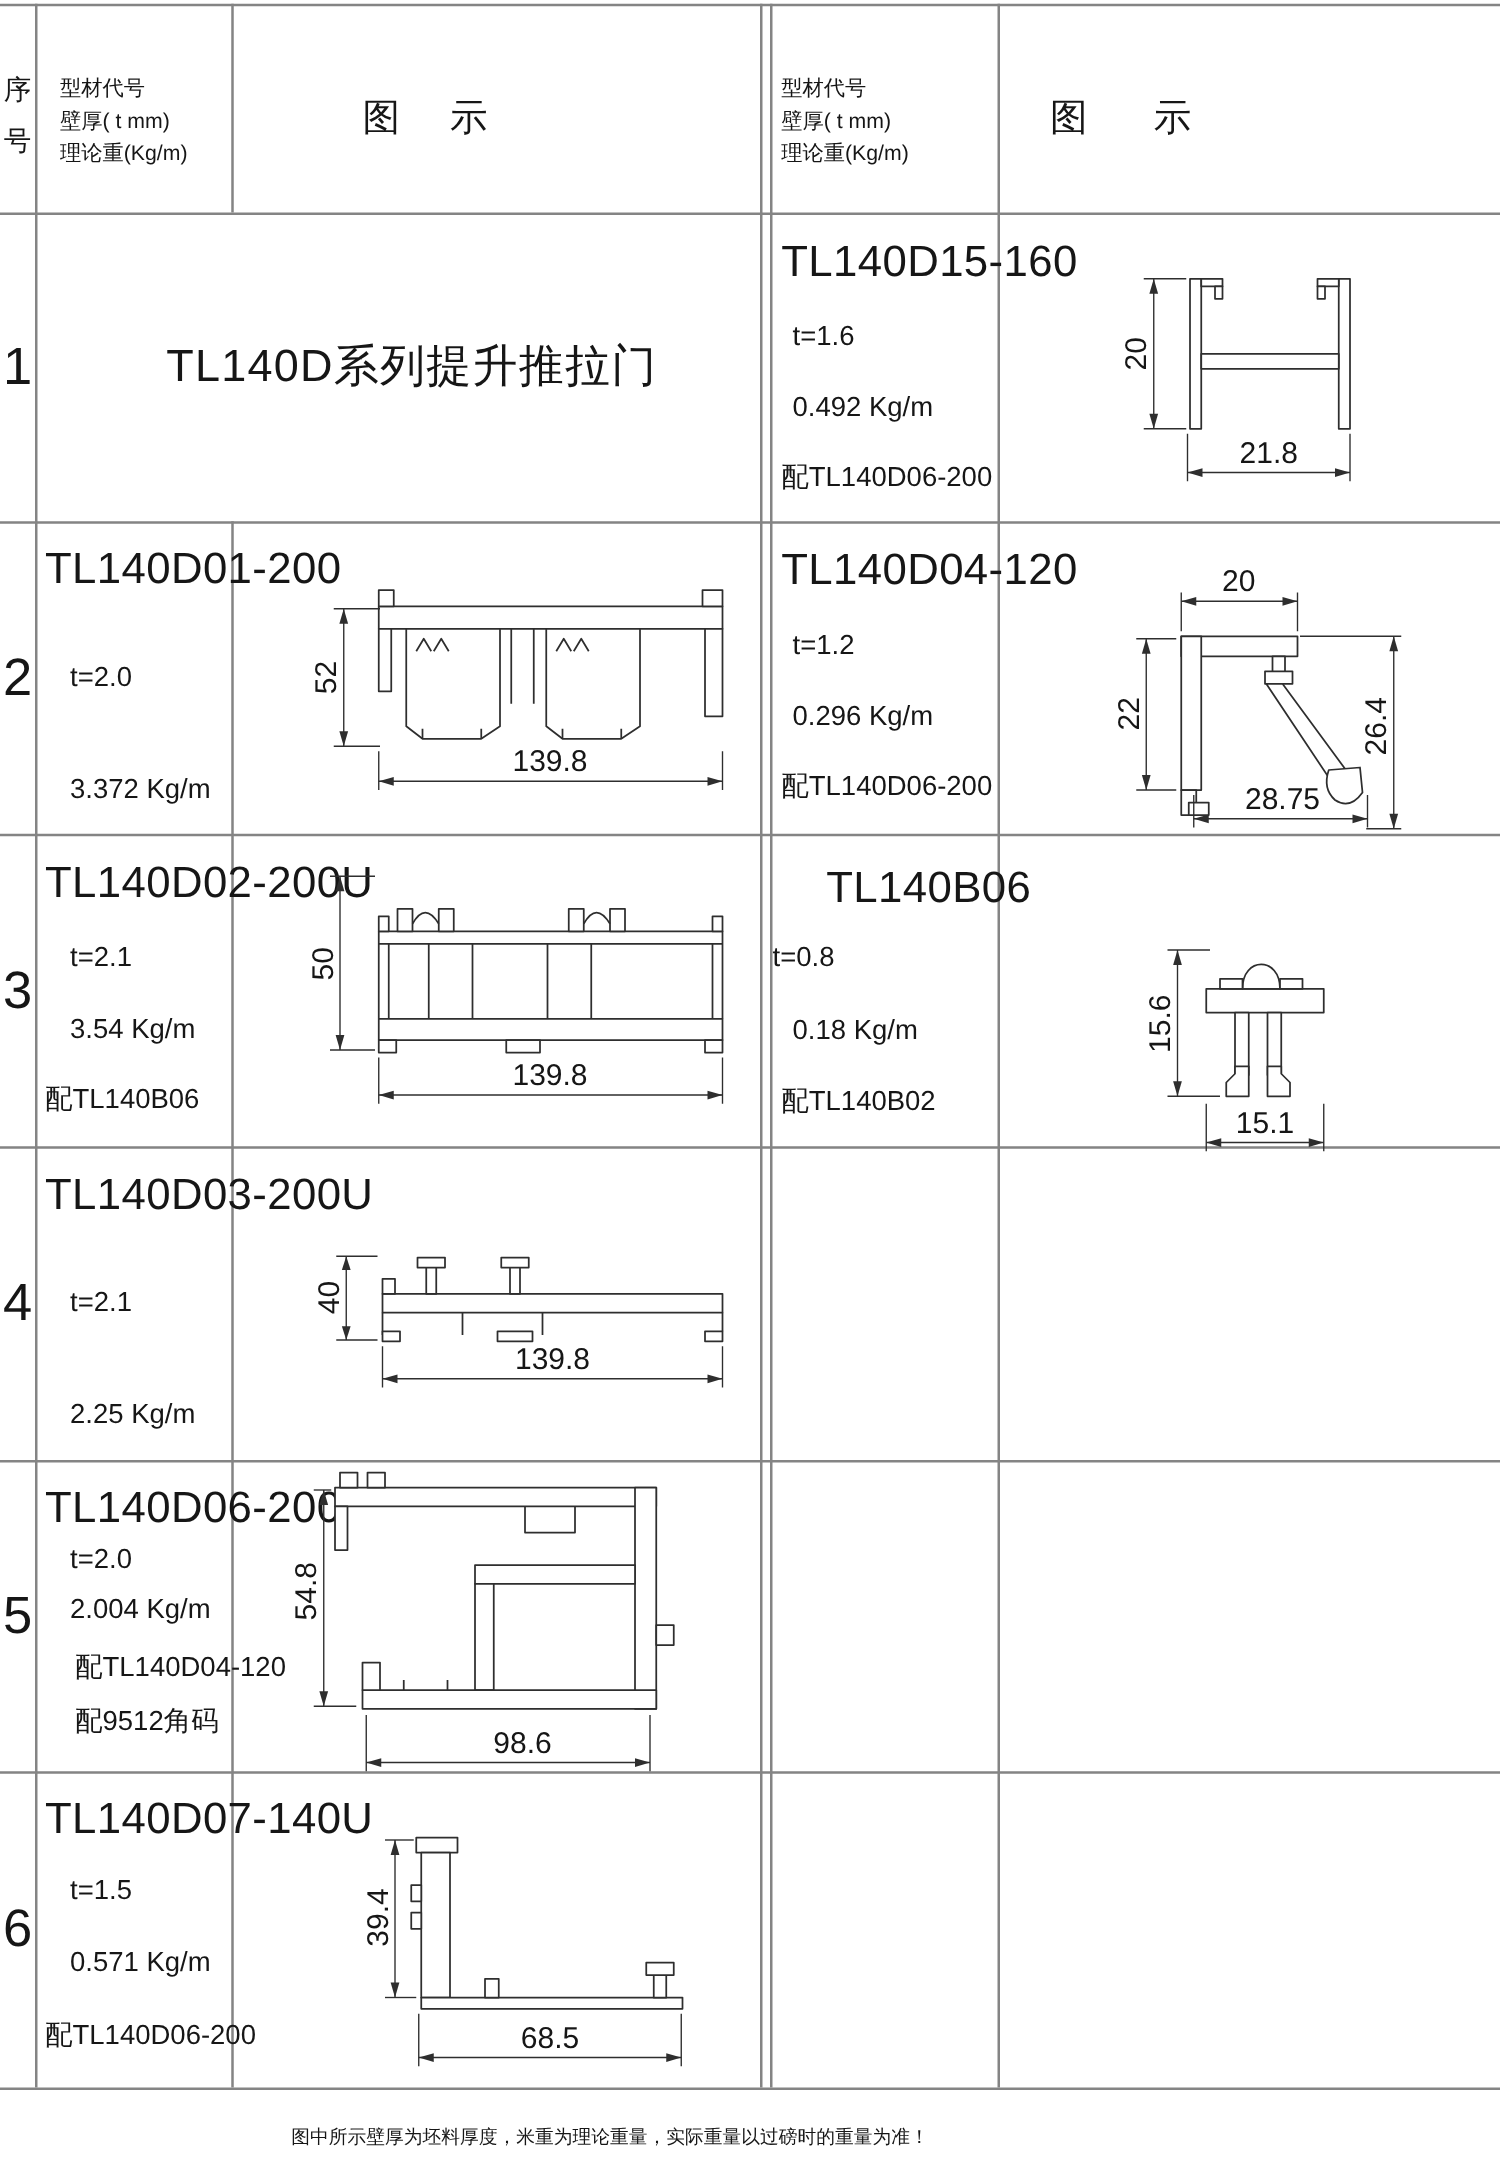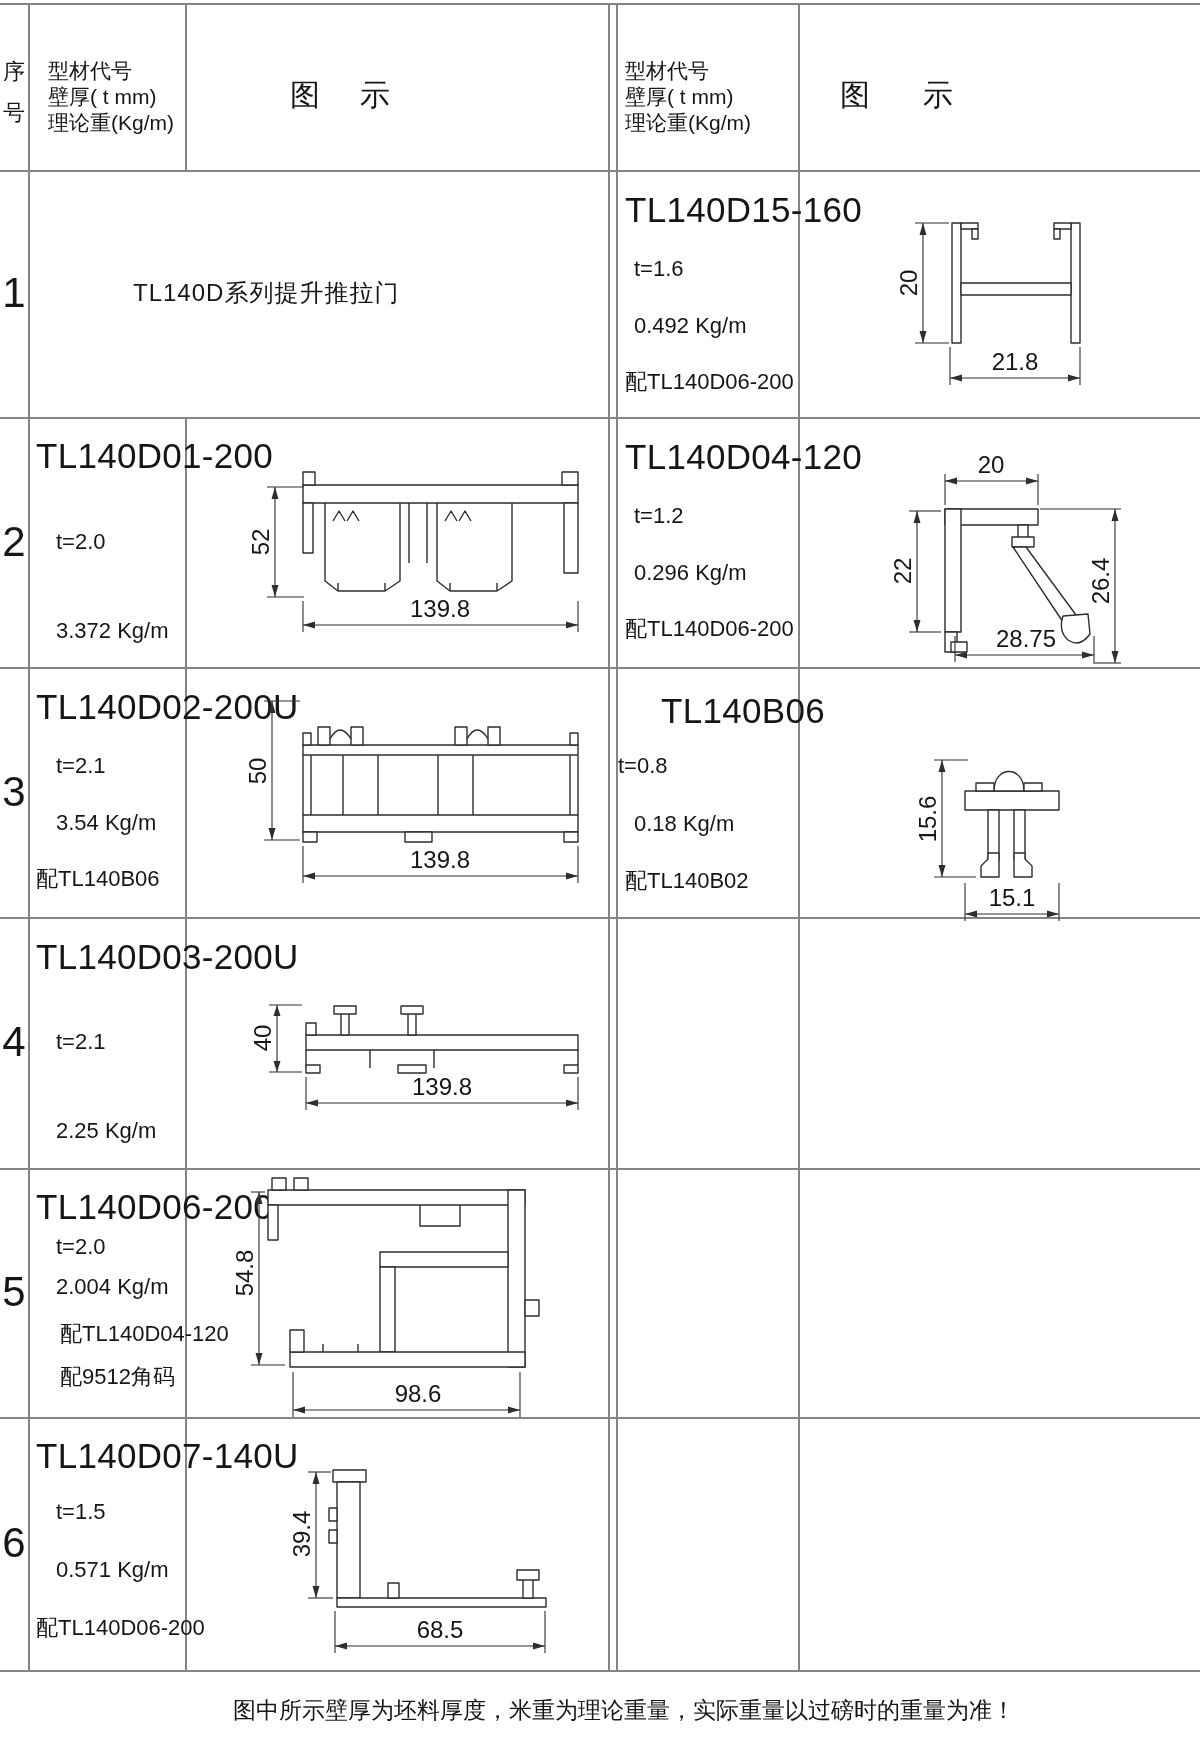--- a/index.html
+++ b/index.html
@@ -4,24 +4,24 @@
 <style>
   html,body{margin:0;padding:0;background:#ffffff;}
   .canvas{position:relative;width:1200px;height:1740px;background:#ffffff;
           font-family:"Liberation Sans",sans-serif;color:#161616;overflow:hidden;}
   .hl{position:absolute;left:0;width:1200px;height:2px;background:#848484;}
   .vl{position:absolute;width:2px;background:#848484;}
   .txt{position:absolute;white-space:nowrap;transform:translateY(-50%);line-height:1;}
   .code{font-size:35px;letter-spacing:.3px;}
   .spec{font-size:22px;}
   .serial{left:0;width:28px;text-align:center;font-size:42px;}
-  .hdrblock{position:absolute;font-size:21px;line-height:26px;white-space:nowrap;}
+  .hdrblock{position:absolute;font-size:17px;line-height:26px;white-space:nowrap;}
   .big{font-size:30px;}
-  .title{font-size:24px;letter-spacing:1px;}
-  .foot{font-size:23px;}
+  .title{font-size:36px;letter-spacing:1px;}
+  .foot{font-size:15px;}
   svg{position:absolute;overflow:visible;}
   .pf{fill:#ffffff;stroke:#2e2e2e;stroke-width:1.4;stroke-linejoin:round;}
   .pl{fill:none;stroke:#2e2e2e;stroke-width:1.4;stroke-linejoin:round;}
   .dl{stroke:#2e2e2e;stroke-width:1.1;}
   .ar{fill:#2e2e2e;stroke:none;}
   svg text{font-family:"Liberation Sans",sans-serif;font-size:24px;fill:#161616;}
 </style>
 </head>
 <body>
 

